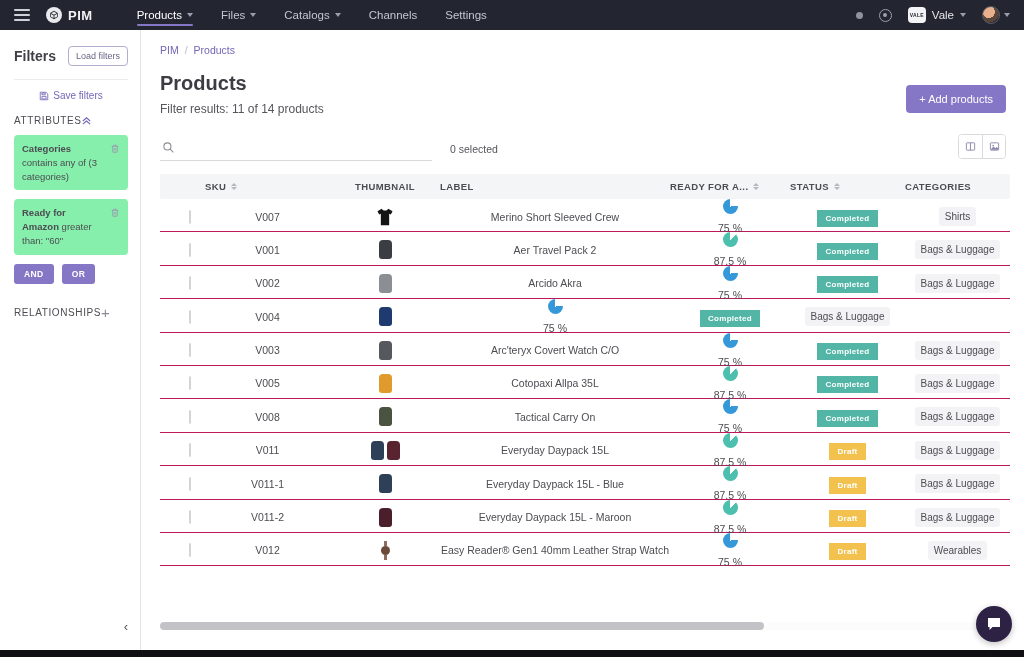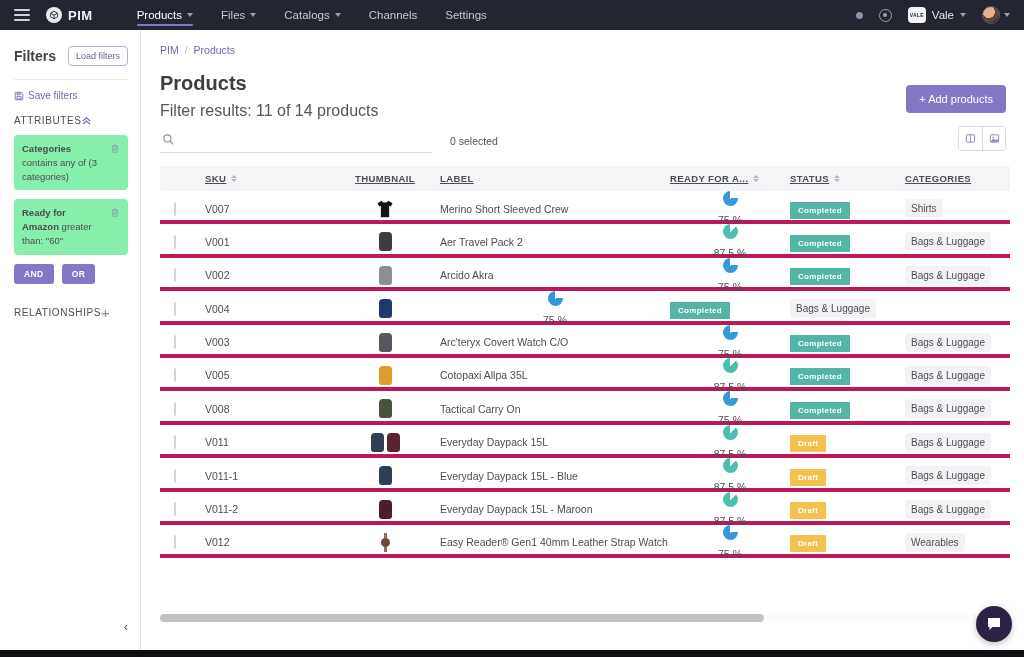--- a/index.html
+++ b/index.html
@@ -31,57 +31,57 @@
   
   .shell { display:flex; height:620px; }
   .sidebar { width:141px; border-right:1px solid #e4e4e6; padding:16px 12px 10px 14px; position:relative; flex-shrink:0; }
   .main { flex:1; position:relative; padding:14px 14px 0 19px; }
 
   
   .filters-head { display:flex; align-items:center; justify-content:space-between; }
   .filters-title { font-size:14px; font-weight:bold; color:#3f3f46; }
   .load-filters-btn { border:1px solid #b3add0; background:#fff; color:#6b6686; font-size:9px; border-radius:4px; padding:4px 7px; cursor:pointer; font-family:inherit; }
   .sb-divider { border:none; border-top:1px solid #ececee; margin:13px 0 10px; }
-  .save-filters { display:flex; justify-content:flex-start; align-items:center; gap:4px; color:#7267b6; font-size:10px; cursor:pointer; margin-bottom:14px; }
+  .save-filters { display:flex; justify-content:center; align-items:center; gap:4px; color:#7267b6; font-size:10px; cursor:pointer; margin-bottom:14px; }
   .section-head { display:flex; align-items:center; font-size:10px; letter-spacing:.6px; color:#4c4c52; margin-bottom:9px; }
   .chevs { color:#7267b6; font-size:10px; line-height:6px; display:flex; flex-direction:column; cursor:pointer; }
   .filter-chip { background:#86efac; border-radius:4px; padding:7px 8px; font-size:9.5px; color:#4c4c52; line-height:1.45; display:flex; gap:5px; margin-bottom:9px; }
   .filter-chip b { font-weight:bold; }
   .chip-text { flex:1; }
   .trash { color:#9a97ad; flex-shrink:0; cursor:pointer; margin-top:1px; }
   .logic-row { display:flex; gap:8px; margin:4px 0 20px; }
   .logic-btn { background:#8577c5; color:#fff; border:none; font-size:8.5px; font-weight:bold; border-radius:3px; padding:5px 10px; cursor:pointer; font-family:inherit; letter-spacing:.4px; }
   .rel-plus { color:#8c8c94; font-size:15px; font-weight:300; cursor:pointer; }
   .collapse-chev { position:absolute; bottom:16px; right:12px; color:#55555c; font-size:13px; cursor:pointer; }
 
   
   .breadcrumb { font-size:10.5px; color:#7267b6; display:flex; gap:6px; margin-bottom:16px; }
   .breadcrumb .sep { color:#b9b9c2; }
   .breadcrumb a { color:#7267b6; text-decoration:none; cursor:pointer; }
   .add-products-btn { position:absolute; top:55px; right:18px; background:#8577c5; color:#fff; border:none; border-radius:4px; font-size:11px; padding:8px 13px; cursor:pointer; font-family:inherit; }
   .page-title { font-size:20px; font-weight:bold; color:#3c3c42; margin-bottom:7px; }
-  .filter-results { font-size:16px; color:#55555c; margin-bottom:8px; }
+  .filter-results { font-size:12px; color:#55555c; margin-bottom:20px; }
   .search-row { display:flex; align-items:center; margin-bottom:12px; position:relative; height:26px; }
   .search-box { display:flex; align-items:center; gap:7px; border-bottom:1px solid #d9d9de; width:272px; padding:3px 2px 6px; }
   .search-box input { border:none; outline:none; font-size:11px; flex:1; font-family:inherit; background:transparent; }
   .selected-text { font-size:10.5px; color:#55555c; margin-left:18px; }
   .view-toggle { position:absolute; right:4px; top:-2px; display:flex; border:1px solid #d9d9de; border-radius:4px; overflow:hidden; }
   .view-btn { width:23px; height:23px; display:flex; align-items:center; justify-content:center; background:#fff; cursor:pointer; }
   .view-btn + .view-btn { border-left:1px solid #d9d9de; }
 
   
   .grid { width:100%; }
   .g-row { display:grid; grid-template-columns:45px 125px 110px 230px 120px 115px 1fr; align-items:center; }
   .g-head { background:#f4f5f7; border-radius:2px; height:25px; font-size:9.5px; font-weight:bold; color:#4c4c52; letter-spacing:.4px; }
-  .g-head .cell { display:flex; align-items:center; gap:5px;text-decoration:underline; }
+  .g-head .cell { display:flex; align-items:center; gap:5px; }
   .sort-ic { display:flex; flex-direction:column; gap:1px; }
   .sort-ic i { display:block; width:0; height:0; border-left:3px solid transparent; border-right:3px solid transparent; }
   .sort-ic .up { border-bottom:3.5px solid #b6b6be; }
   .sort-ic .dn { border-top:3.5px solid #b6b6be; }
-  .body-row { height:33.4px; border-bottom:4px solid #be185d; font-size:10.5px; color:#4c4c52; }
+  .body-row { height:33.4px; border-bottom:1px solid #be185d; font-size:10.5px; color:#4c4c52;text-align:center; }
   .checkbox { width:13px; height:13px; border:1px solid #d3d3d8; border-radius:3px; background:#fff; margin-left:14px; cursor:pointer; }
   .cell-thumb { display:flex; justify-content:center; align-items:center; gap:3px; }
   .thumb-pack { width:13px; height:19px; border-radius:4px 4px 3px 3px; }
   .thumb-watch { width:9px; height:9px; border-radius:50%; position:relative; }
   .thumb-watch:before, .thumb-watch:after { content:""; position:absolute; left:3px; width:3px; height:5px; background:inherit; opacity:.8; }
   .thumb-watch:before { top:-5px; } .thumb-watch:after { bottom:-5px; }
   .pie { width:15px; height:15px; border-radius:50%; display:inline-block; vertical-align:middle; }
   .ready-cell { display:flex; align-items:center; gap:8px;flex-direction:column; }
   .status-badge { color:#fff; font-size:8px; font-weight:bold; border-radius:0; padding:4px 8px; letter-spacing:.3px; }
   .cat-chip { background:#f3f3f5; border-radius:3px; padding:4px 6px; font-size:10px; color:#4c4c52; display:inline-block; }

